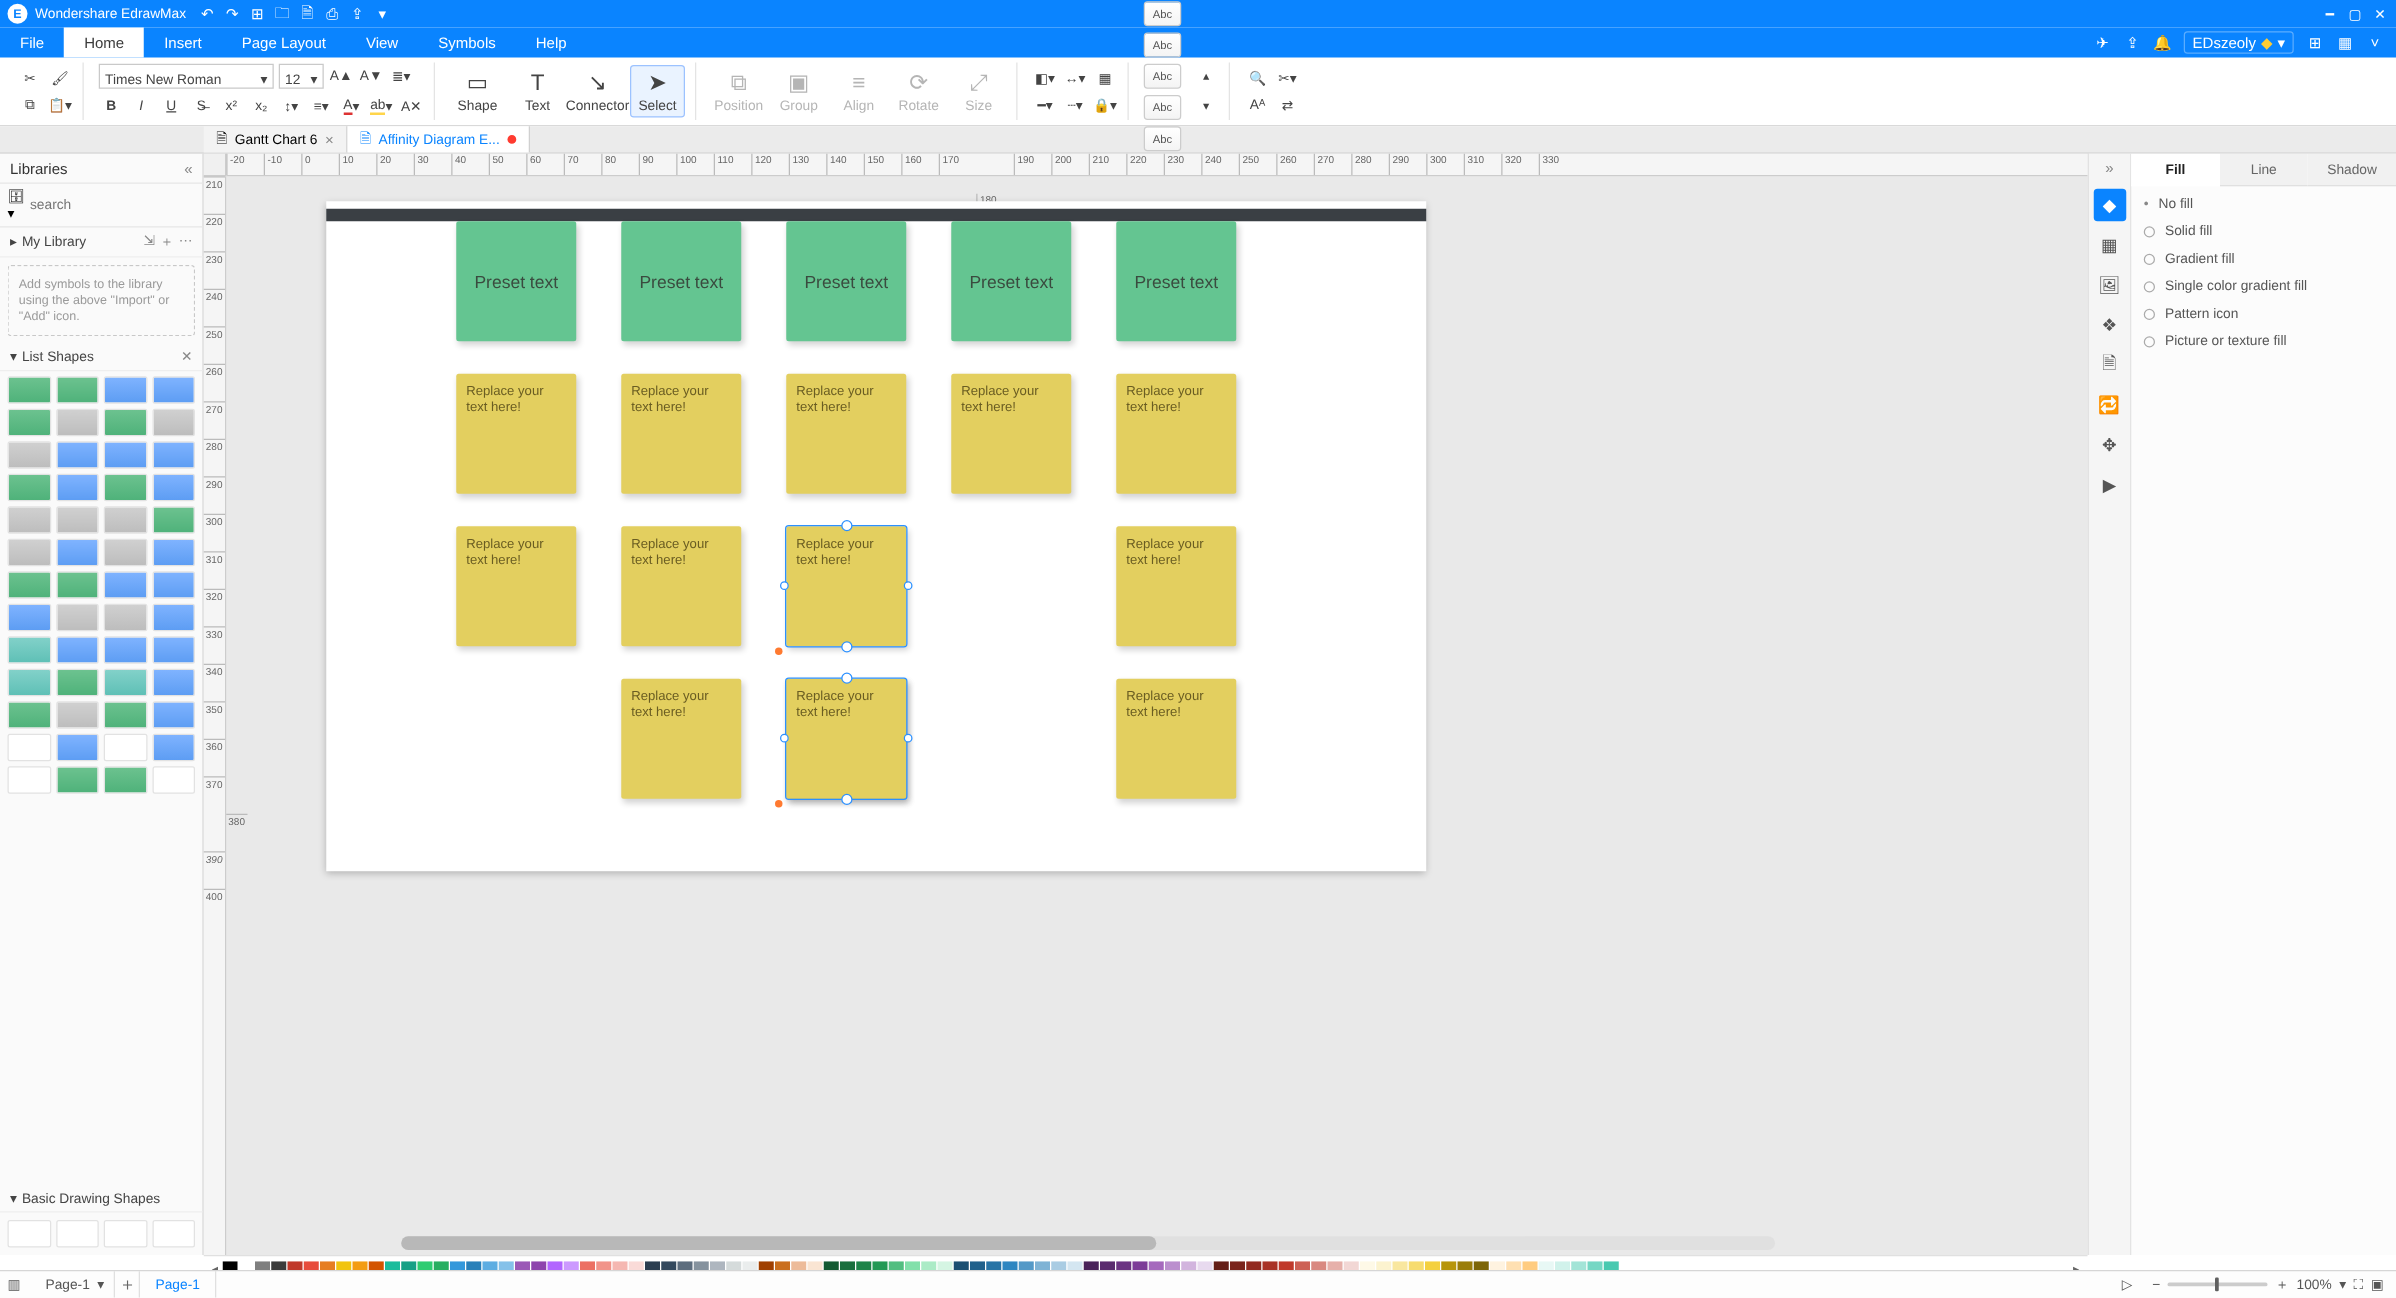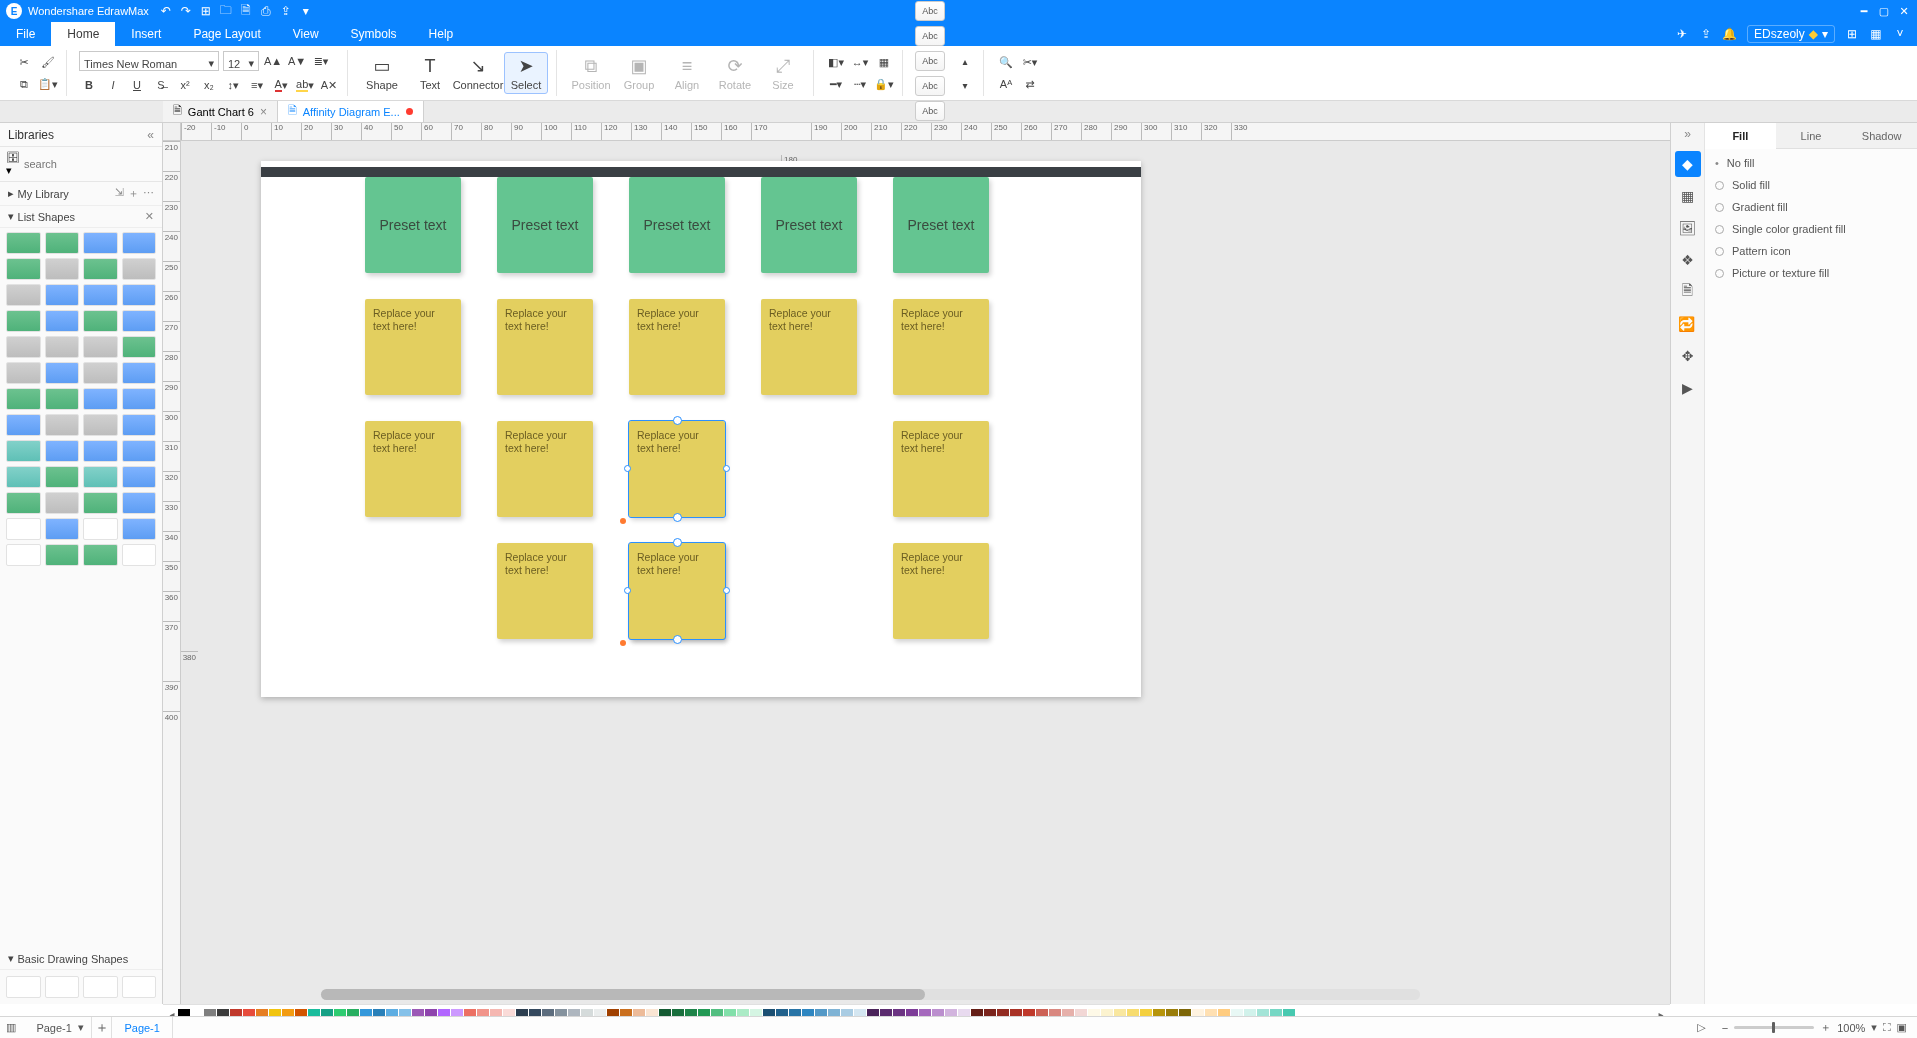--- a/index.html
+++ b/index.html
@@ -333,20 +333,21 @@
     </div>
     <div class="section">
       <span>▸</span>
         <span>My Library</span>
       <span class="tools">
           <span>⇲</span>
           <span>＋</span>
           <span>⋯</span>
         </span>
     </div>
+    <div class="placeholder">Add symbols to the library using the above "Import" or "Add" icon.</div>
     <div class="section">
       <span>▾</span>
         <span>List Shapes</span>
       <span class="tools">
           <span>✕</span>
         </span>
     </div>
     <div class="scroll">
       <div class="thumbs" id="libthumbs">
           <div class="thumb green"></div>

